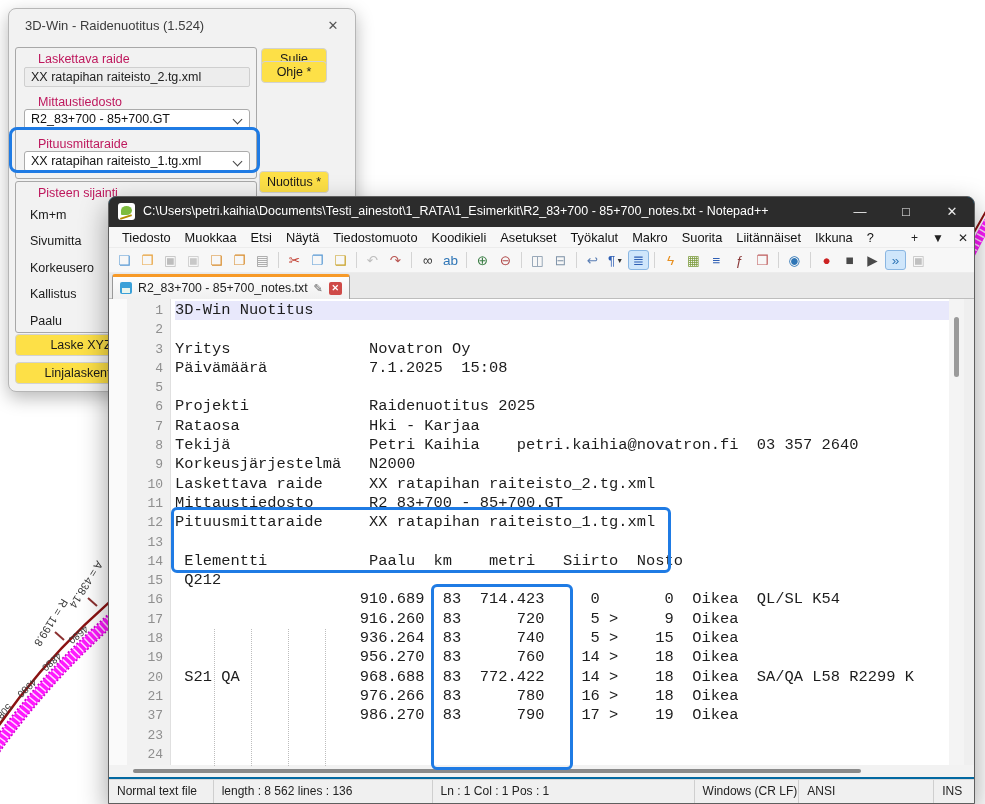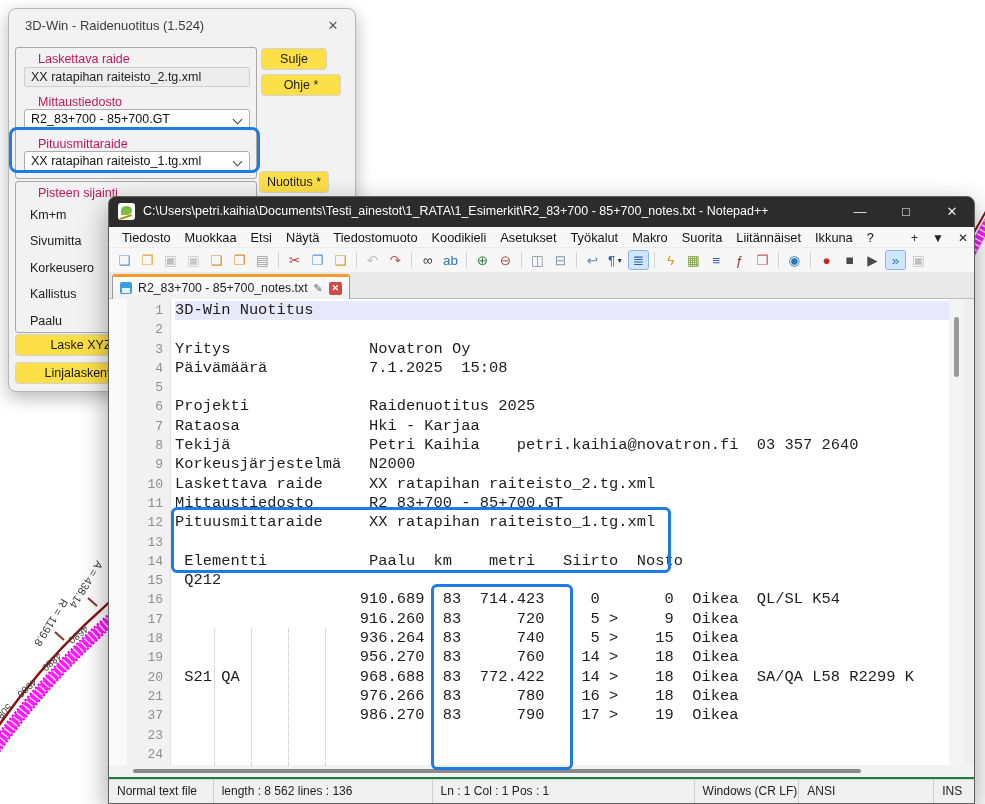--- a/index.html
+++ b/index.html
@@ -31,21 +31,21 @@
   .chev { position:absolute; right:8px; top:6px; width:7px; height:7px;
     border-right:1.4px solid #444; border-bottom:1.4px solid #444; transform:rotate(45deg); }
   .dbtn { position:absolute; height:22px; background:#fde047; border:1px solid #d2d2d2;
     border-radius:4px; text-align:center; line-height:20px; color:#1a1a1a; }
   #blue-hl { position:absolute; left:0px; top:118px; width:251px; height:46px;
     border:3px solid #1f7be4; border-radius:8px; z-index:3; pointer-events:none; }
   .srow { position:absolute; left:14px; color:#1a1a1a; }
 
   
   #npp { position:absolute; left:108px; top:196px; width:867px; height:608px; z-index:20;
-    background:#15803d; border:1px solid #5f5f5f; border-radius:8px 8px 0 0; overflow:hidden;
+    background:#0369a1; border:1px solid #5f5f5f; border-radius:8px 8px 0 0; overflow:hidden;
     box-shadow:0 10px 28px rgba(0,0,0,.38);text-decoration:underline; }
   #npp-title { position:absolute; left:0; top:0; right:0; height:30px; background:#2c2c2c;
     color:#fff; font-size:12.5px; }
   #npp-app-icon { position:absolute; left:9px; top:6px; width:17px; height:17px;
     background:#fff; border-radius:3px; }
   #npp-app-icon .leaf { position:absolute; left:3px; top:3px; width:11px; height:9px;
     background:#7ebc3f; border-radius:50% 50% 50% 10%; }
   #npp-app-icon .pen { position:absolute; left:2px; bottom:2px; width:12px; height:2px;
     background:#b58b00; transform:rotate(-18deg); }
   #npp-title .t { position:absolute; left:34px; top:7px; white-space:nowrap; }
@@ -161,21 +161,21 @@
       <div id="sijainti-rows">
           <span class="srow" style="top: 26px;">Km+m</span>
           <span class="srow" style="top: 52.4px;">Sivumitta</span>
           <span class="srow" style="top: 78.8px;">Korkeusero</span>
           <span class="srow" style="top: 105.2px;">Kallistus</span>
           <span class="srow" style="top: 131.6px;">Paalu</span>
         </div>
     </div>
 
     <div class="dbtn" style="left:252px; top:39px; width:66px">Sulje</div>
-    <div class="dbtn" style="left:252px; top:65px; width:80px">Ohje *</div>
+    <div class="dbtn" style="left:252px; top:52px; width:66px">Ohje *</div>
     <div class="dbtn" style="left:250px; top:162px; width:70px">Nuotitus *</div>
     <div class="dbtn" style="left:6px; top:325px; width:132px">Laske XYZ</div>
     <div class="dbtn" style="left:6px; top:353px; width:132px">Linjalaskenta</div>
   </div>
 
   <div id="npp">
     <div id="npp-title">
       <span id="npp-app-icon">
           <span class="leaf"></span>
           <span class="pen"></span>

